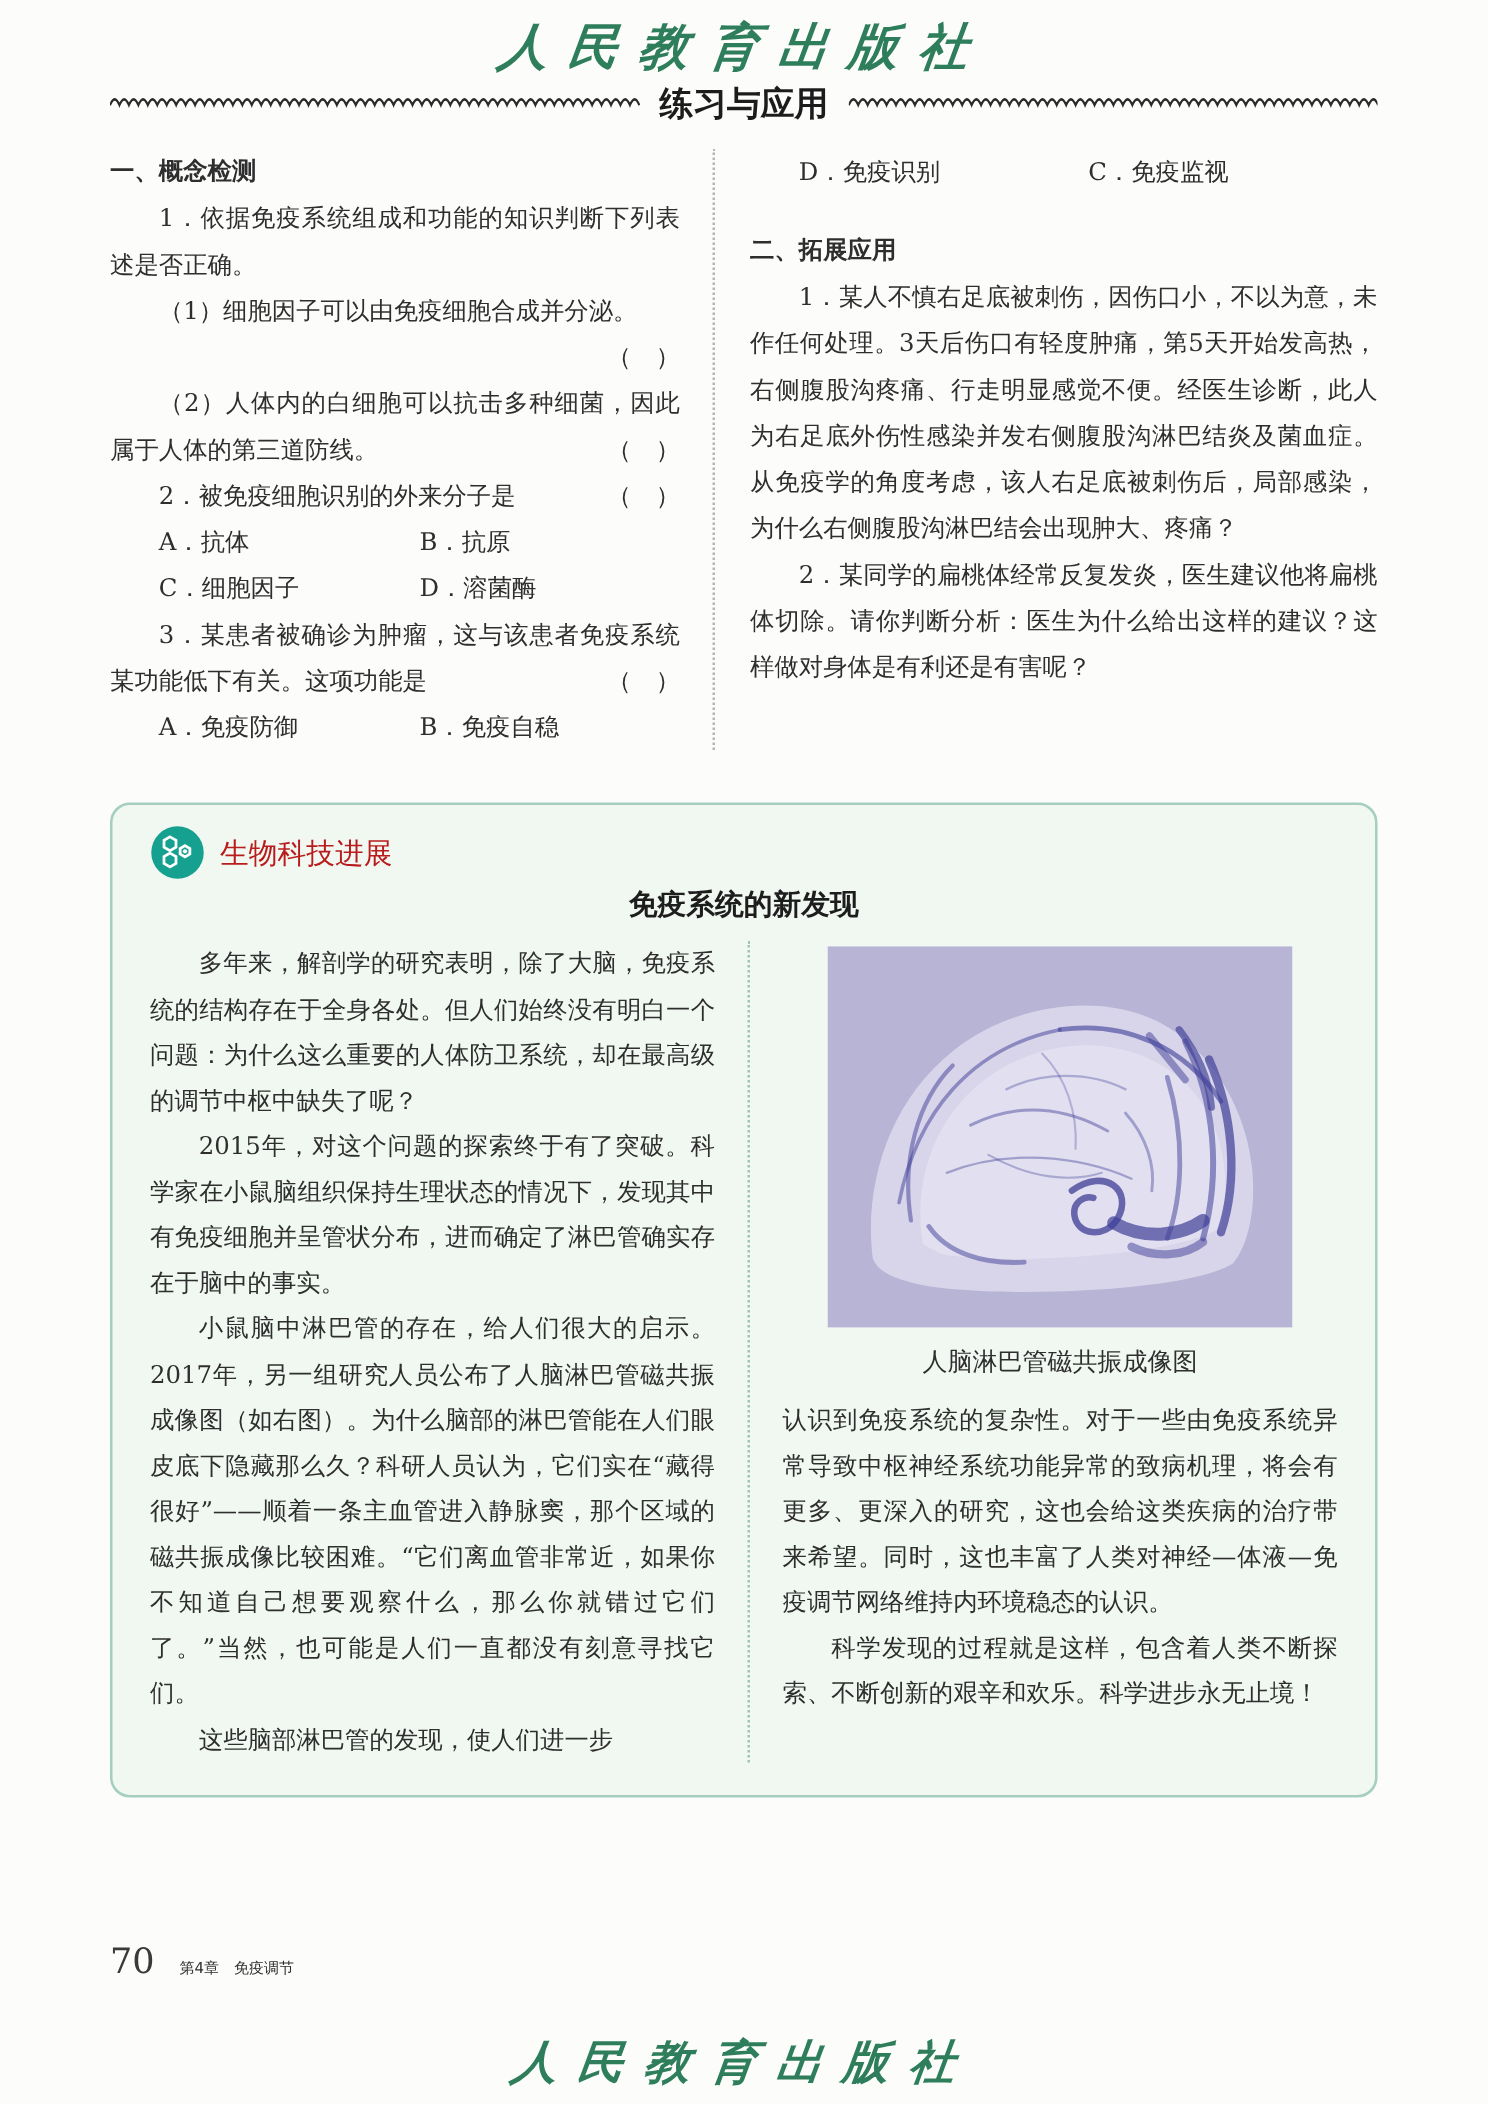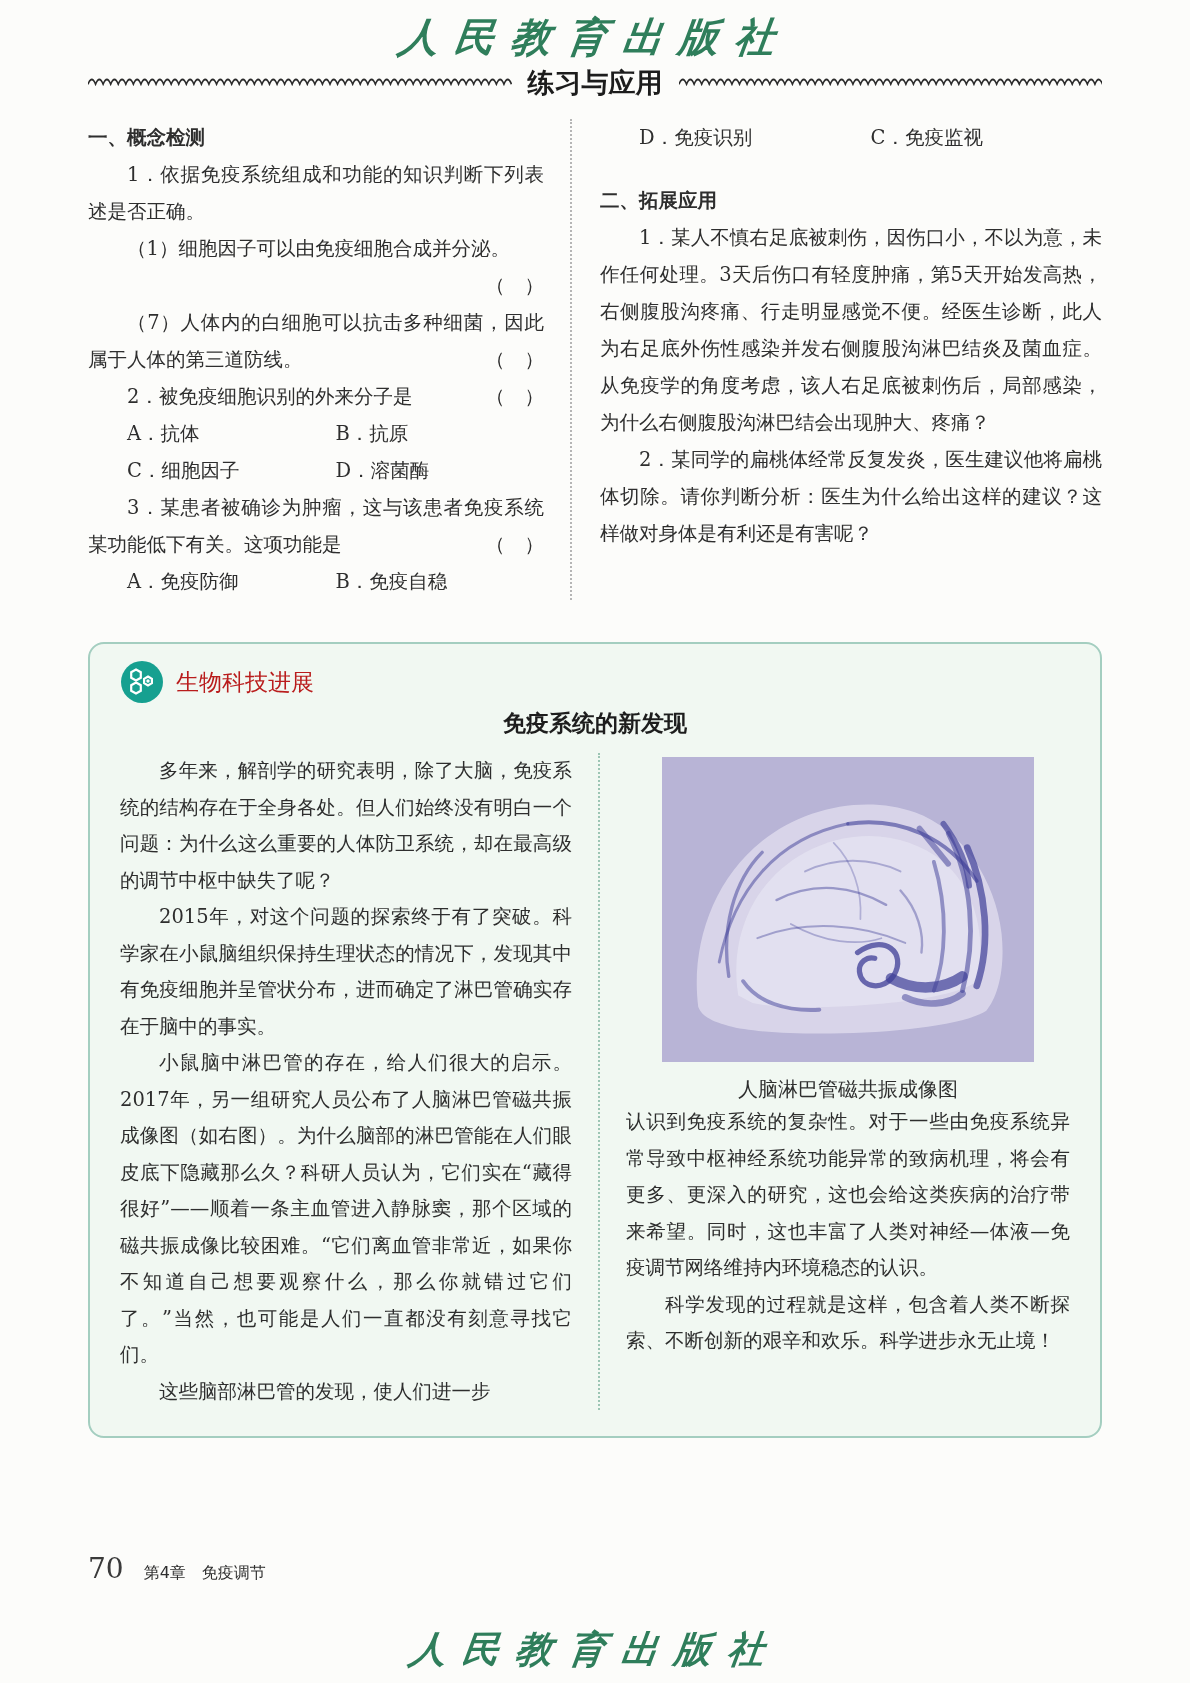--- a/index.html
+++ b/index.html
@@ -69,30 +69,30 @@
   }
   .boxcols{display:flex;margin-top:14px;}
   .boxcol-l{width:452px;padding-right:26px;}
   .boxcol-r{flex:1;padding-left:26px;border-left:2px dotted #9cc5b4;}
   .boxcols p{line-height:36.5px;}
   .figure{width:372px;margin:4px auto 0;}
   .figure svg{display:block;width:100%;height:auto;}
   .fig-caption{
     text-align:center;font-size:20px;line-height:30px;margin-top:12px;
   }
-  .boxcol-r .cont{margin-top:0;}
+  .boxcol-r .cont{margin-top:14px;}
 
   
   .footer{
     position:absolute;left:88px;top:1552px;
     display:flex;align-items:baseline;gap:20px;
   }
   .page-number{font-size:28px;color:#3a3a3a;}
   .chapter{
-    font-family:"DejaVu Sans",sans-serif;font-size:16px;color:#2e2e2e;
+    font-family:"DejaVu Sans",sans-serif;font-size:12px;color:#2e2e2e;
   }
 </style>
 </head>
 <body>
 
 <div class="page">
 
   <div class="logo">人民教育出版社</div>
 
   <div class="section-header">
@@ -105,21 +105,21 @@
       </svg>
   </div>
 
   <div class="cols">
     <div class="col-l">
       <p class="subhead">一、概念检测</p>
       <p class="indent">1．依据免疫系统组成和功能的知识判断下列表述是否正确。</p>
       <p class="indent">（1）细胞因子可以由免疫细胞合成并分泌。</p>
       <div class="blank-line">（　）</div>
       <p class="indent q-rel">
-        <span>（7）人体内的白细胞可以抗击多种细菌，因此属于人体的第三道防线。</span>
+        <span>（2）人体内的白细胞可以抗击多种细菌，因此属于人体的第三道防线。</span>
         <span class="q-blank">（　）</span>
       </p>
       <p class="indent q-rel">
         <span>2．被免疫细胞识别的外来分子是</span>
         <span class="q-blank">（　）</span>
       </p>
       <div class="opts">
         <span>A．抗体</span>
         <span>B．抗原</span>
       </div>

